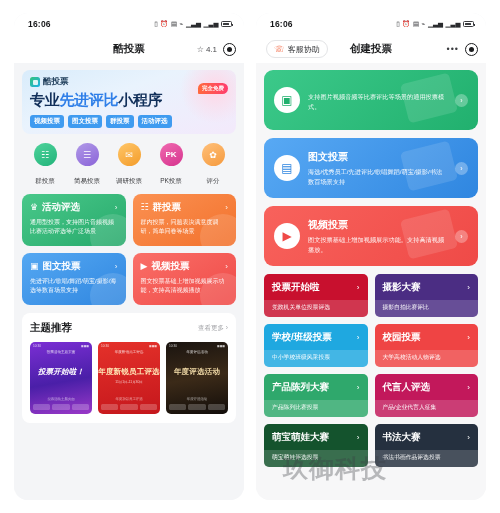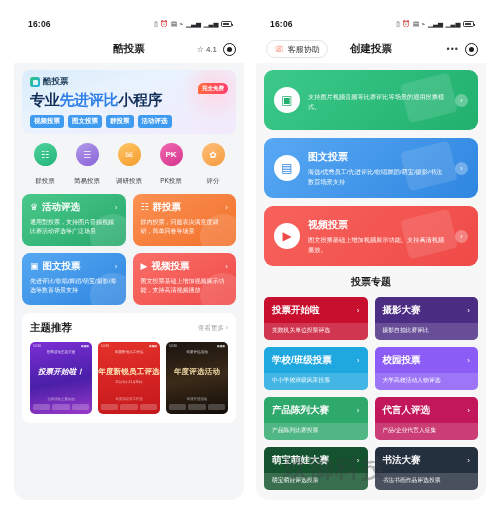--- a/index.html
+++ b/index.html
@@ -404,21 +404,20 @@
           <span class="r-ic">
               <span style="color:#ef4a47">▶</span>
             </span>
           <span class="r-txt">
             <span class="r-title" style="display:block">视频投票</span>
             <span class="r-desc" style="display:block">图文投票基础上增加视频展示功能。支持高清视频播放。</span>
           </span>
           <span class="r-arrow">›</span>
         </div>
 
-        <div class="sect-title">投票专题</div>
 
         <div class="t-grid">
           <div class="t-card" style="background:#c8102e">
             <div class="t-top">
                 <span class="t-name">投票开始啦</span>
                 <span class="t-ar">›</span>
               </div>
             <div class="t-bot">党政机关单位投票评选</div>
           </div>
           <div class="t-card" style="background:#4b2d83">
@@ -428,21 +427,21 @@
               </div>
             <div class="t-bot">摄影自拍比赛评比</div>
           </div>
           <div class="t-card" style="background:#1fa8e0">
             <div class="t-top">
                 <span class="t-name">学校/班级投票</span>
                 <span class="t-ar">›</span>
               </div>
             <div class="t-bot">中小学校班级风采投票</div>
           </div>
-          <div class="t-card" style="background:#8b5cf6">
+          <div class="t-card" style="background:#ef4444">
             <div class="t-top">
                 <span class="t-name">校园投票</span>
                 <span class="t-ar">›</span>
               </div>
             <div class="t-bot">大学高校活动人物评选</div>
           </div>
           <div class="t-card" style="background:#2fa86c">
             <div class="t-top">
                 <span class="t-name">产品陈列大赛</span>
                 <span class="t-ar">›</span>

